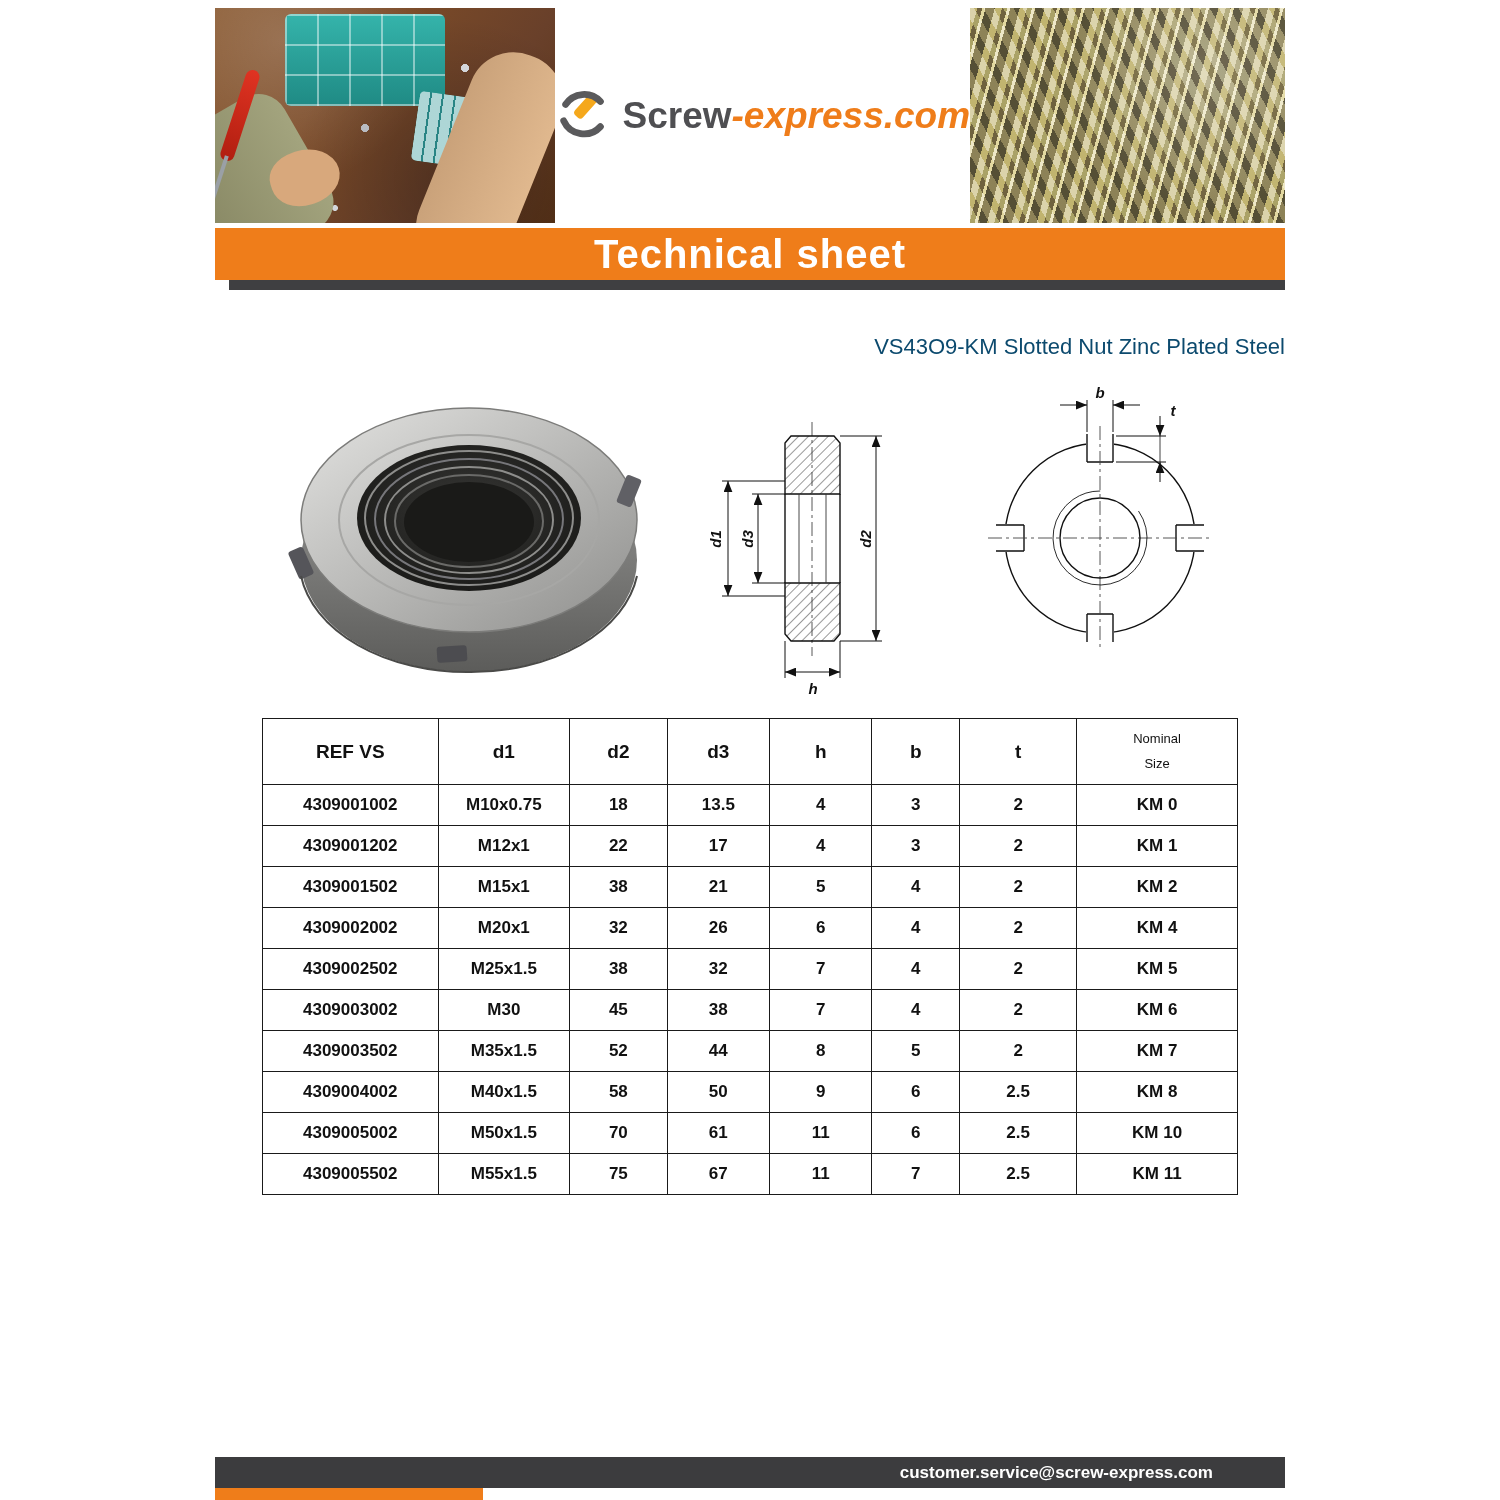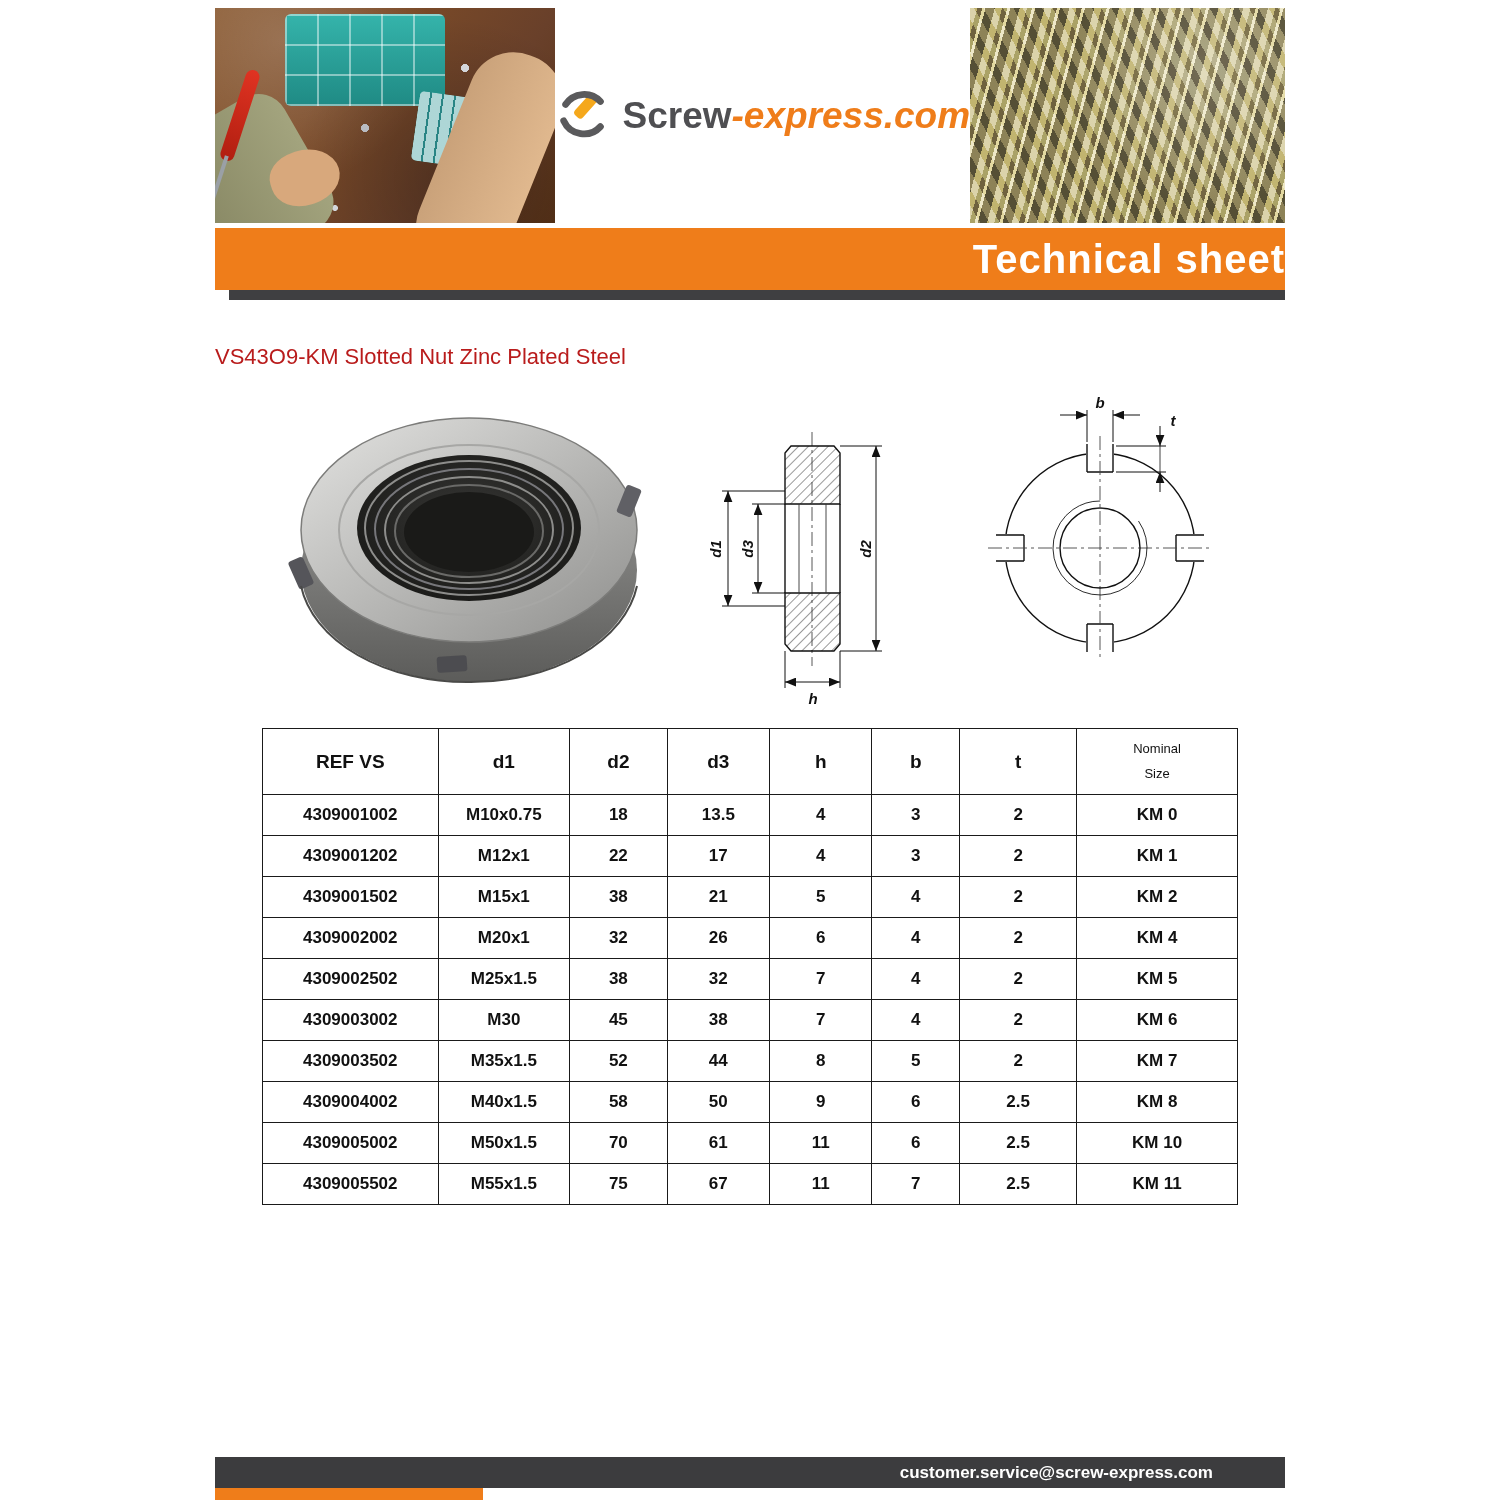--- a/index.html
+++ b/index.html
@@ -54,26 +54,26 @@
       radial-gradient(circle at 75% 30%, rgba(255,255,255,.22), transparent 50%),
       repeating-linear-gradient(105deg,#cdc28a 0 7px,#8a7f50 7px 12px,#e8e0b2 12px 15px,#6e6644 15px 24px),
       linear-gradient(#8e8a76,#5f5b48);
   }
   .photo-right .shine { position:absolute; inset:0;
     background:
       repeating-linear-gradient(60deg, rgba(230,230,230,.35) 0 9px, rgba(30,30,30,.30) 9px 17px);
     mix-blend-mode:overlay; }
 
   
-  .banner { margin-top:5px; height:62px; background:#ef7d1a; display:flex; align-items:center; justify-content:flex-end; }
+  .banner { margin-top:5px; height:52px; background:#ef7d1a; display:flex; align-items:center; justify-content:center; }
   .banner span { color:#ffffff; font-size:40px; font-weight:700; letter-spacing:1px; }
   .banner-shadow { height:10px; background:#3f3f41; margin-left:14px; }
 
   
-  .sheet-title { margin-top:44px; text-align:left; color:#b91c1c; font-size:22px; font-weight:400; }
+  .sheet-title { margin-top:44px; text-align:right; color:#0c4a6e; font-size:22px; font-weight:400; }
 
   
   .figures { position:relative; height:318px; margin-top:26px; }
   .nut-photo { position:absolute; left:62px; top:4px; }
   .tech-drawing { position:absolute; left:455px; top:0; }
 
   
   table.dim { border-collapse:collapse; table-layout:fixed; width:976px; margin:14px auto 0 auto; }
   table.dim th, table.dim td { border:1px solid #1a1a1a; text-align:center; color:#111; }
   table.dim thead th { height:66px; font-size:19px; font-weight:700; }

